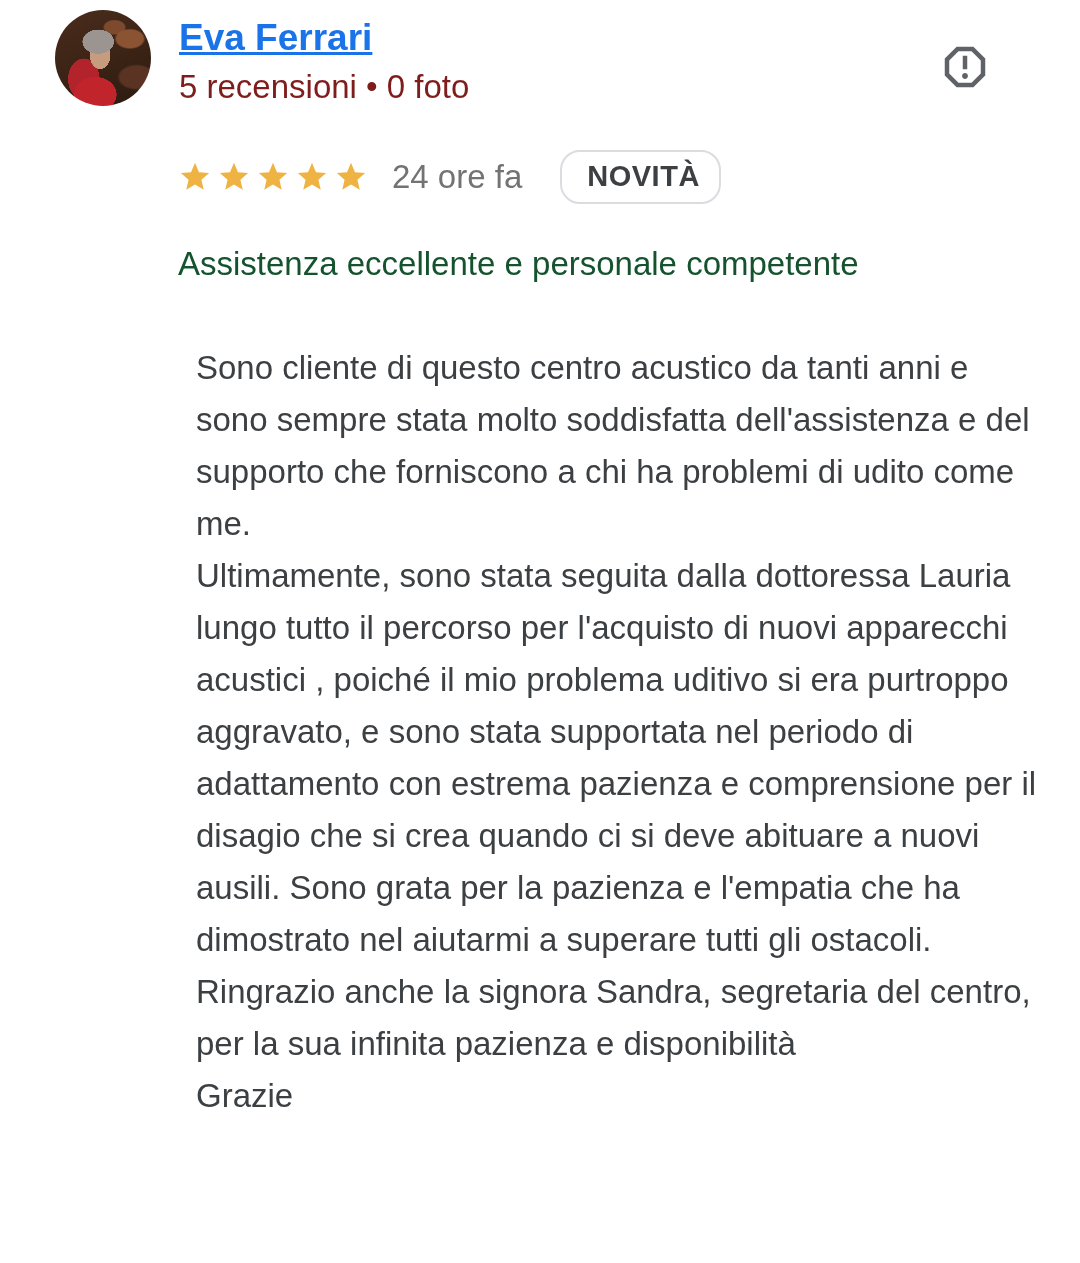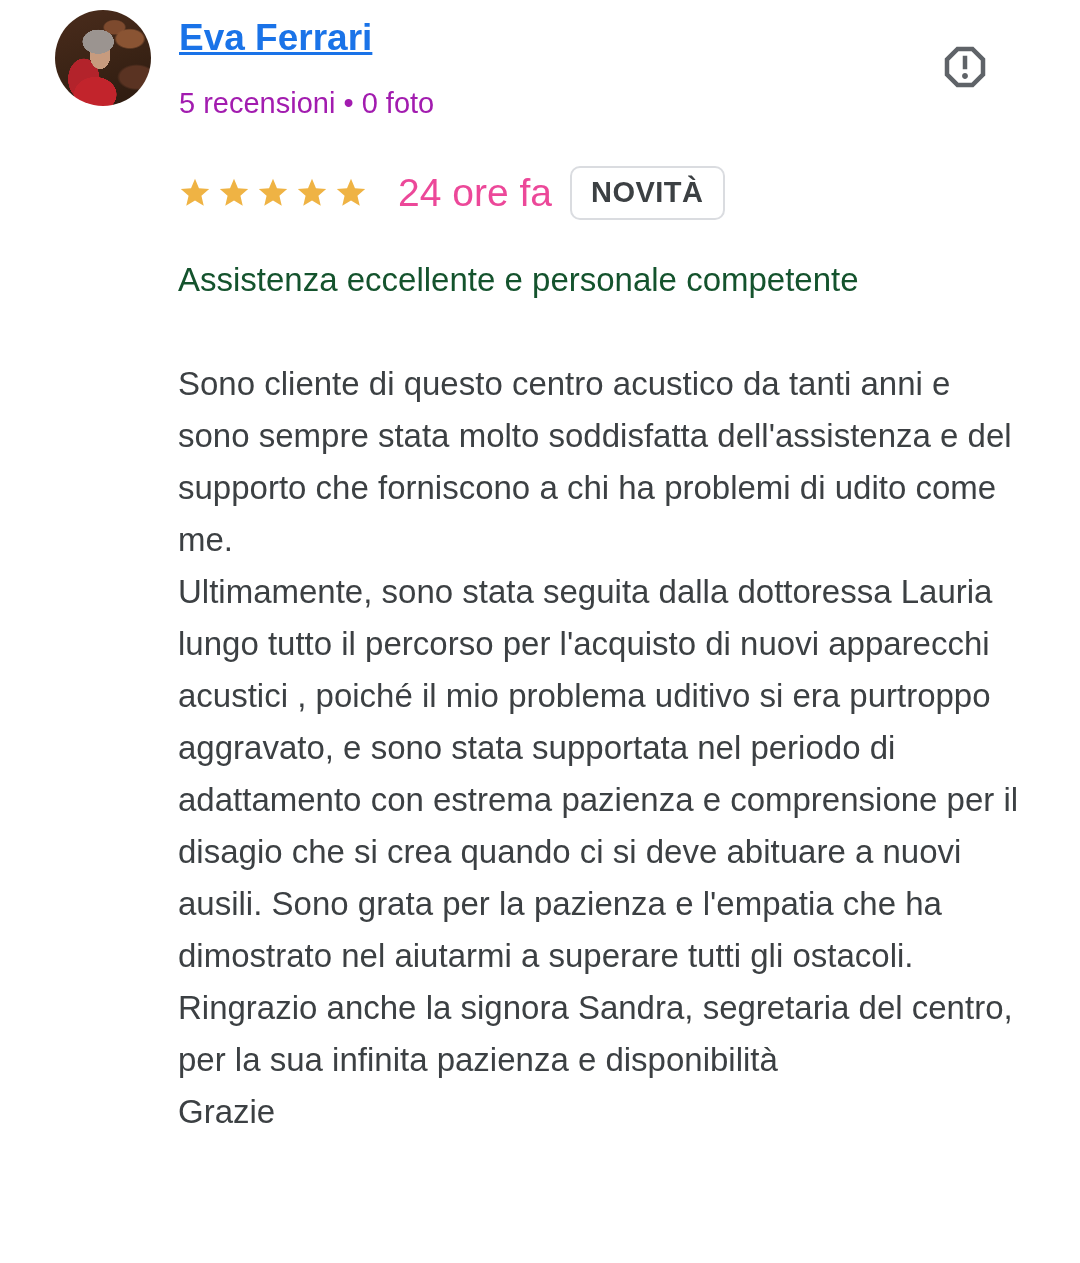--- a/index.html
+++ b/index.html
@@ -38,23 +38,23 @@
   }
   .author-info { margin-left: 28px; padding-top: 6px; }
   .author-name {
     font-size: 37px;
     font-weight: bold;
     color: #1a73e8;
     line-height: 44px;
     text-decoration: underline;
   }
   .author-meta {
-    margin-top: 24px;
-    font-size: 29px;
-    color: #a21caf;
+    margin-top: 8px;
+    font-size: 33px;
+    color: #7f1d1d;
     line-height: 38px;
   }
   .report-btn {
     position: absolute;
     top: 40px;
     right: 88px;
     width: 54px;
     height: 54px;
     border: none;
     background: transparent;
@@ -66,48 +66,49 @@
   .content { margin-left: 123px; }
   .rating-row {
     display: flex;
     align-items: center;
     margin-top: 42px;
     height: 58px;
   }
   .stars { display: flex; align-items: center; gap: 5px; }
   .stars svg { display: block; }
   .time-ago {
-    margin-left: 30px;
-    font-size: 39px;
-    color: #ec4899;
+    margin-left: 24px;
+    font-size: 33px;
+    color: #737373;
   }
   .new-badge {
-    margin-left: 18px;
+    margin-left: 38px;
     border: 2px solid #dadce0;
-    border-radius: 10px;
-    padding: 8px 19px 9px 19px;
+    border-radius: 20px;
+    padding: 8px 19px 9px 25px;
     font-size: 29px;
     font-weight: bold;
     letter-spacing: 0.5px;
     color: #3c4043;
     background: #ffffff;
   }
   .review-title {
     margin-top: 32px;
     font-size: 33px;
     line-height: 52px;
     color: #14532d;
     font-weight: normal;
   }
   .review-body {
     margin-top: 52px;
     width: 845px;
     font-size: 33px;
     line-height: 52px;
     color: #3c4043;
+    margin-left: 18px;
   }
   .review-body p { margin: 0; }
 </style>
 </head>
 <body>
 
 <div class="review-card">
 
   <div class="header">
     <div class="avatar"></div>

